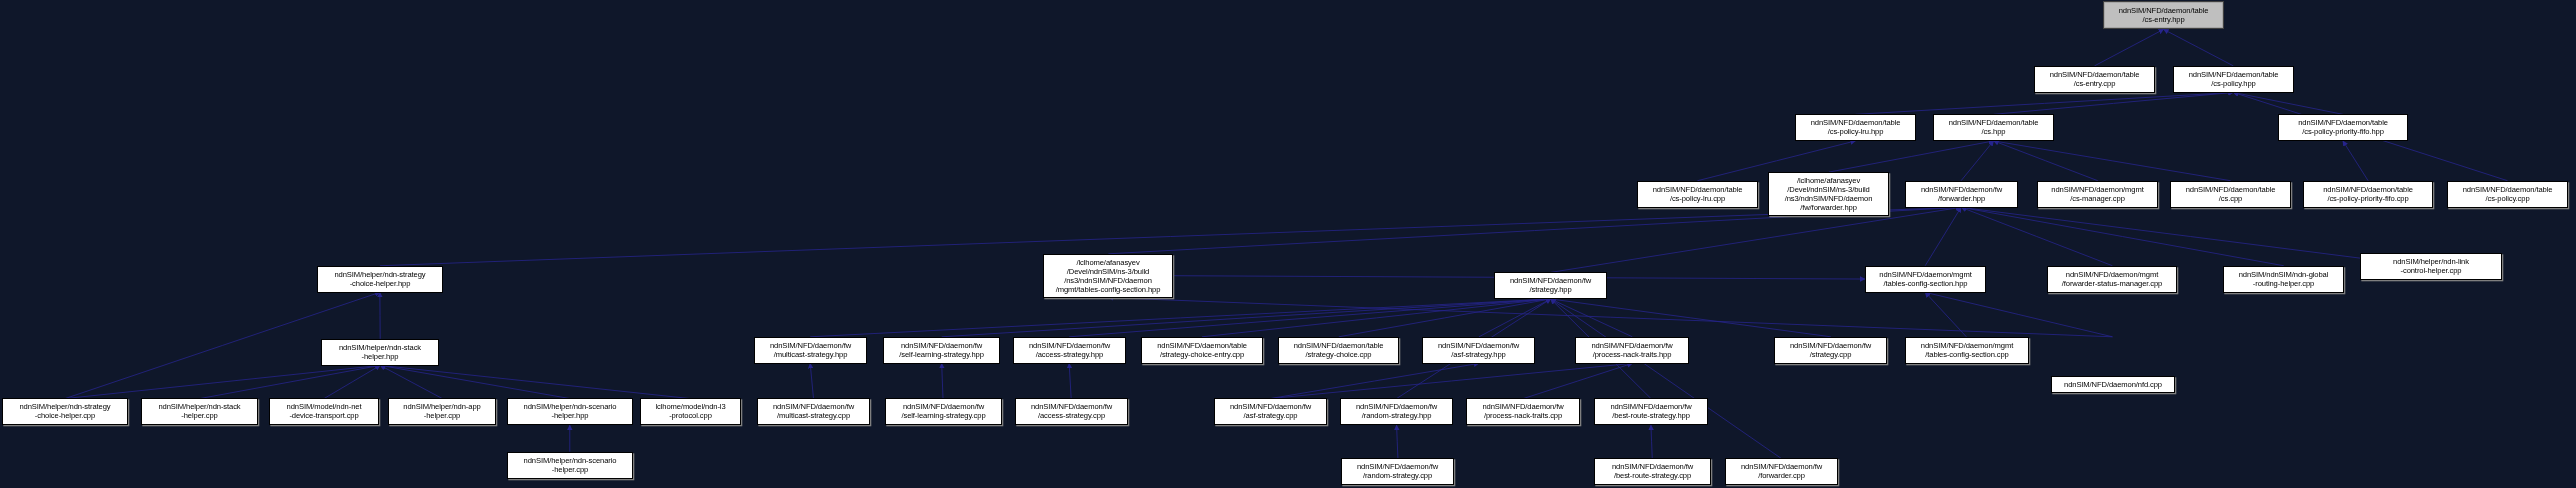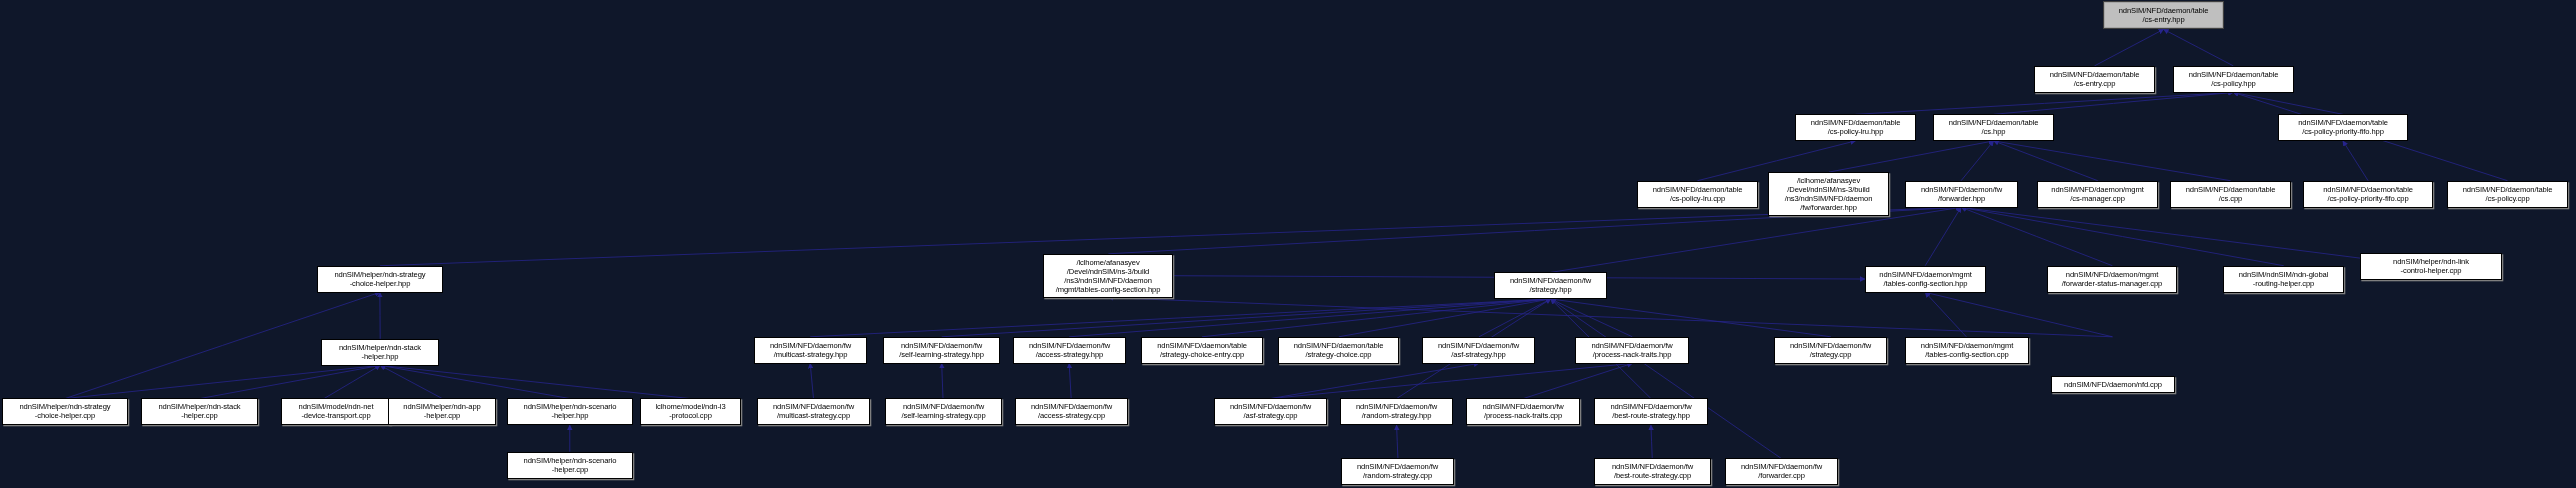--- a/index.html
+++ b/index.html
@@ -166,21 +166,21 @@
 /process-nack-traits.hpp</div>
       <div class="node shadow" style="left: 1774px; top: 337px; width: 113px; height: 26.6px;">ndnSIM/NFD/daemon/fw
 /strategy.cpp</div>
       <div class="node shadow" style="left: 1905px; top: 337px; width: 124px; height: 26.6px;">ndnSIM/NFD/daemon/mgmt
 /tables-config-section.cpp</div>
       <div class="node shadow" style="left: 2051px; top: 337px; width: 124px; height: 17.3px; margin-top: 39px;">ndnSIM/NFD/daemon/nfd.cpp</div>
       <div class="node shadow" style="left: 2px; top: 398px; width: 126px; height: 26.6px;">ndnSIM/helper/ndn-strategy
 -choice-helper.cpp</div>
       <div class="node shadow" style="left: 141px; top: 398px; width: 117px; height: 26.6px;">ndnSIM/helper/ndn-stack
 -helper.cpp</div>
-      <div class="node shadow" style="left: 269px; top: 398px; width: 110px; height: 26.6px; margin-left: 12px;">ndnSIM/model/ndn-net
+      <div class="node shadow" style="left: 269px; top: 398px; width: 110px; height: 26.6px;">ndnSIM/model/ndn-net
 -device-transport.cpp</div>
       <div class="node shadow" style="left: 388px; top: 398px; width: 108px; height: 26.6px;">ndnSIM/helper/ndn-app
 -helper.cpp</div>
       <div class="node" style="left: 507px; top: 398px; width: 126px; height: 26.6px;">ndnSIM/helper/ndn-scenario
 -helper.hpp</div>
       <div class="node shadow" style="left: 640px; top: 398px; width: 101px; height: 26.6px;">lclhome/model/ndn-l3
 -protocol.cpp</div>
       <div class="node shadow" style="left: 757px; top: 398px; width: 113px; height: 26.6px;">ndnSIM/NFD/daemon/fw
 /multicast-strategy.cpp</div>
       <div class="node shadow" style="left: 885px; top: 398px; width: 117px; height: 26.6px;">ndnSIM/NFD/daemon/fw

